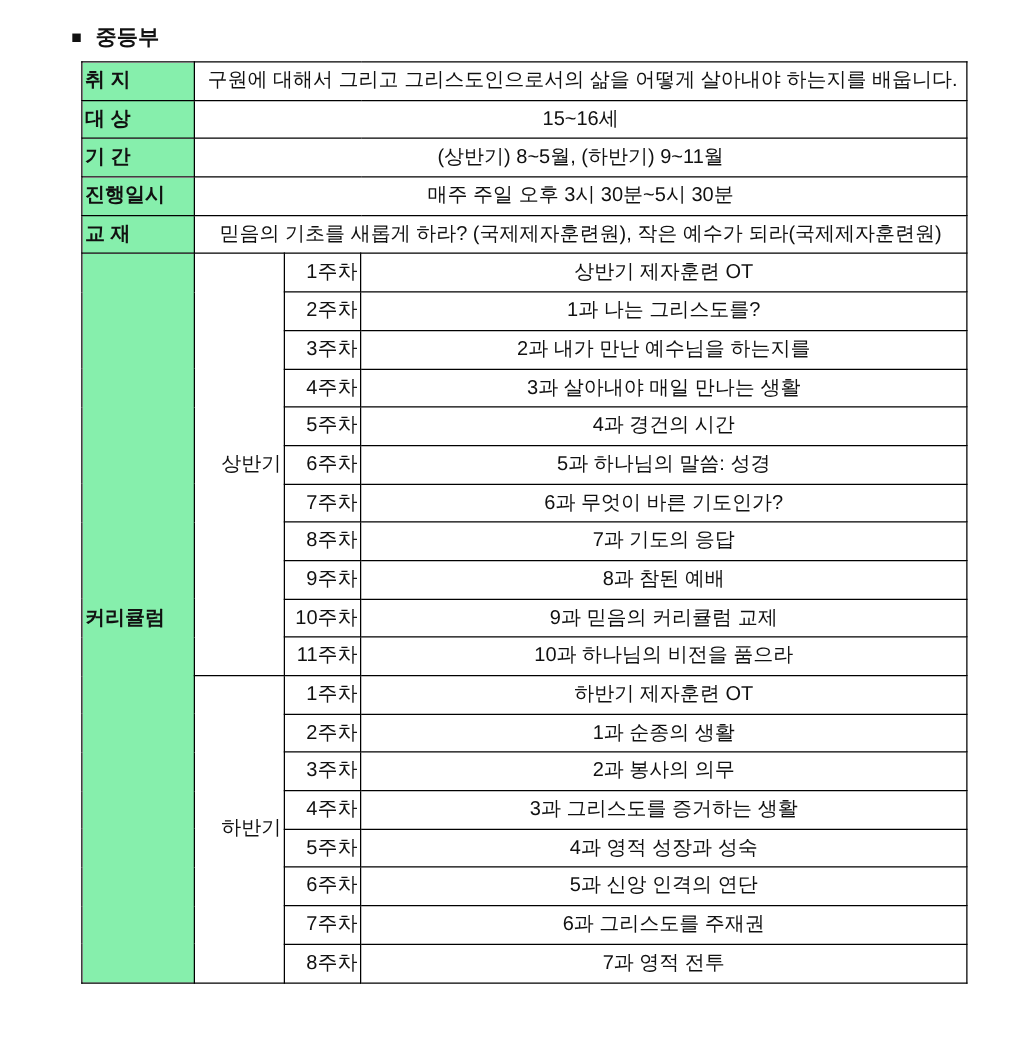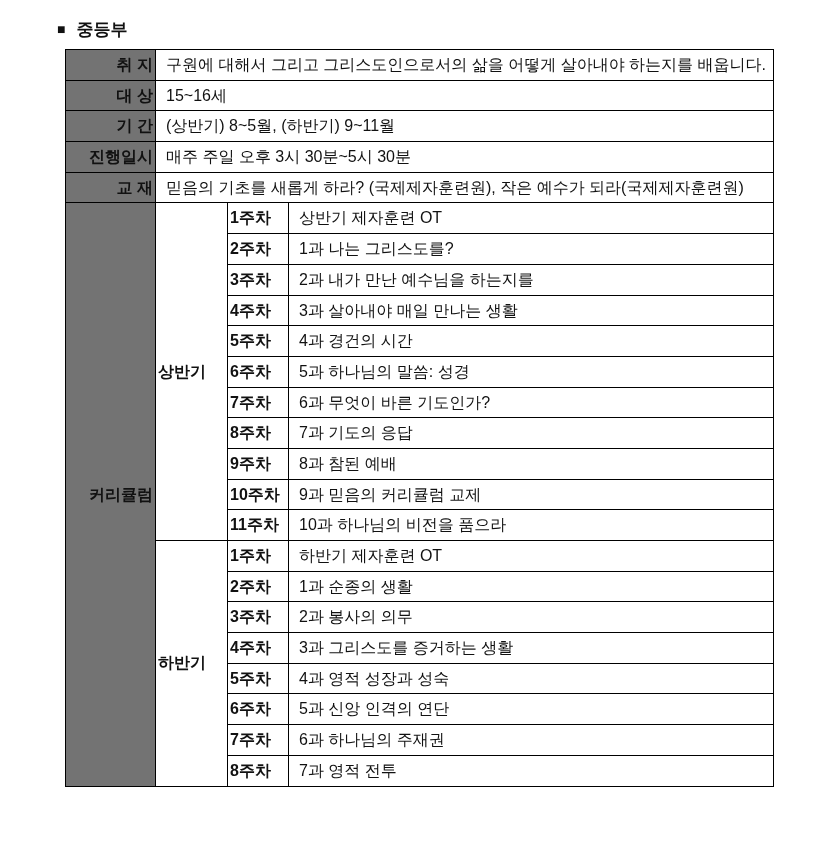--- a/index.html
+++ b/index.html
@@ -30,34 +30,34 @@
   .program th, .program td{
     border:1.5px solid #000;
     height:30.7px;
     font-size:16px;
     line-height:1.1;
     vertical-align:middle;
     white-space:nowrap;
     overflow:hidden;
   }
   .program th.label{
-    background:#737373;
+    background:#86efac;
     font-weight:bold;
-    text-align:right;
+    text-align:left;
     padding:0 2px;
   }
   .program td.value, .program td.topic{
-    text-align:left;
+    text-align:center;
     padding:0 10px;
     font-weight:normal;
   }
   .program td.half, .program td.week{
-    text-align:left;
+    text-align:right;
     padding:0 2px;
-    font-weight:bold;
+    font-weight:normal;
   }
 </style>
 </head>
 <body>
 
 <div class="page">
 
   <div class="doc-title">
     <span class="bullet">■</span>
     <span>중등부</span>
@@ -159,21 +159,21 @@
       <tr>
         <td class="week">5주차</td>
         <td class="topic">4과 영적 성장과 성숙</td>
       </tr>
       <tr>
         <td class="week">6주차</td>
         <td class="topic">5과 신앙 인격의 연단</td>
       </tr>
       <tr>
         <td class="week">7주차</td>
-        <td class="topic">6과 하나님의 주재권</td>
+        <td class="topic">6과 그리스도를 주재권</td>
       </tr>
       <tr>
         <td class="week">8주차</td>
         <td class="topic">7과 영적 전투</td>
       </tr>
     </tbody>
   </table>
 </div>
 
 </body></html>

